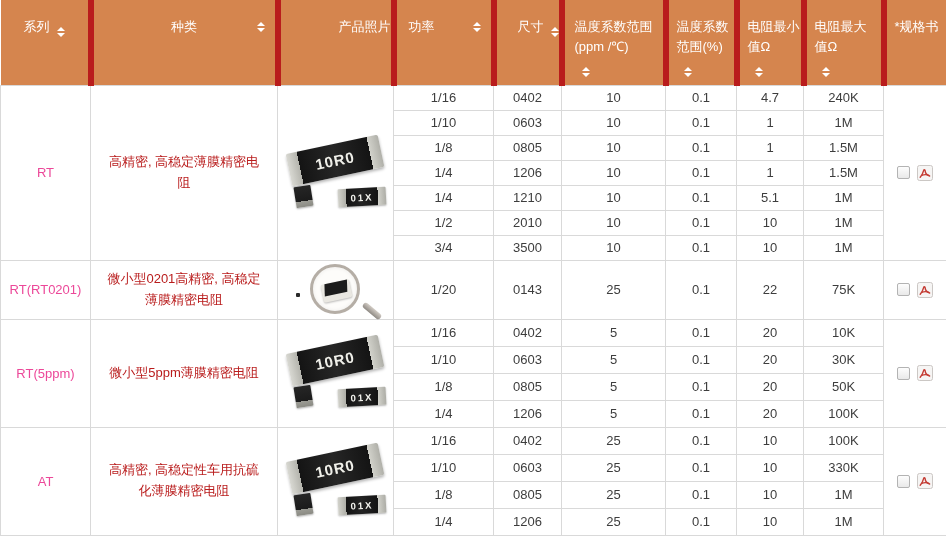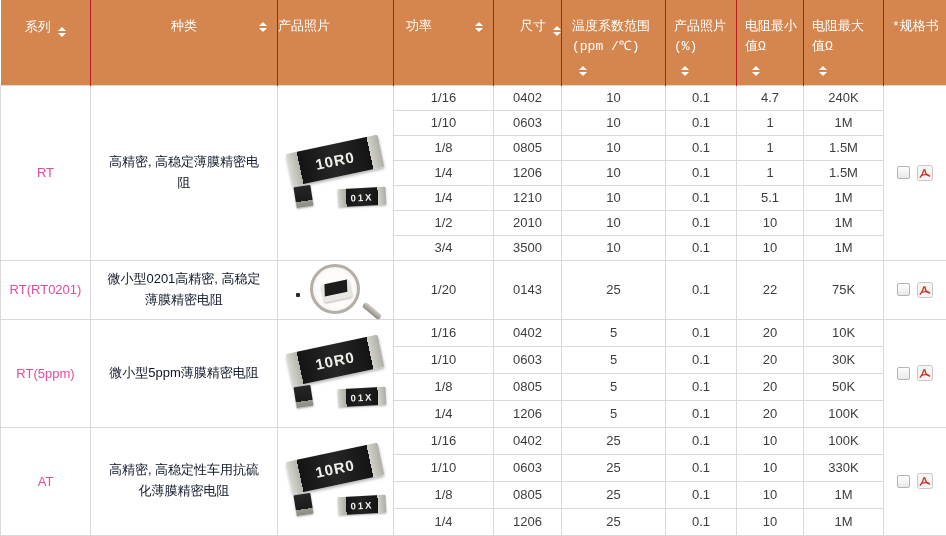--- a/index.html
+++ b/index.html
@@ -20,25 +20,25 @@
     background: #d5854e;
     color: #fff;
     font-weight: normal;
     font-size: 13px;
     height: 85px;
     vertical-align: top;
     padding-top: 17px;
     border: none;
     line-height: 1.55;
   }
-  thead th + th { border-left: 1px solid #b91c1c; font-family: Liberation Mono, monospace; }
+  thead th + th { border-left: 6px solid #b91c1c; }
   th.col1 { text-align: center; }
   th.col2 { position: relative; text-align: center; }
   th.col2 .sort-icon { position: absolute; right: 10px; top: 22px; }
-  th.col3 { text-align: left; }
+  th.col3 { text-align: right; }
   th.col4 { position: relative; text-align: left; padding-left: 12px; }
   th.col4 .sort-icon { position: absolute; right: 10px; top: 22px; }
   th.col5 { text-align: right; padding-left: 13px; }
   th.col6 { text-align: left; padding-left: 10px; }
   th.col6 .th-label { display: inline-block; max-width: 90px; }
   th.col7, th.col8 { text-align: left; padding-left: 8px; }
   th.col7 .th-label, th.col8 .th-label { display: inline-block; max-width: 57px; }
   th.col9 { text-align: left; padding-left: 8px; }
   th.col9 .th-label { display: inline-block; max-width: 60px; }
   th.col10 { text-align: left; padding-left: 8px; }
@@ -60,21 +60,21 @@
   tbody td {
     border: 1px solid #d9d9d9;
     font-size: 13px;
     vertical-align: middle;
     background: #fff;
   }
   tr.h25 td { height: 25px; }
   tr.h27 td { height: 27px; }
   tr.tall td { height: 57px; }
   .td-series { text-align: center; color: #ec4899; }
-  .td-desc { text-align: center; padding: 4px 15px; line-height: 1.6; color: #0f172a; }
+  .td-desc { text-align: center; padding: 4px 15px; line-height: 1.6; color: #b91c1c; }
   .td-photo { text-align: center; }
   .td-val { text-align: center; color: #3d3d3d; }
   .td-spec { text-align: center; }
   .spec-wrap { display: flex; align-items: center; justify-content: center; gap: 7px; }
   .checkbox {
     display: inline-block; width: 13px; height: 13px;
     border: 1px solid #b3b3b3; border-radius: 2px;
     background: linear-gradient(#fdfdfd, #e9e9e9);
     cursor: pointer;
   }
@@ -151,21 +151,21 @@
             <i class="down"></i>
           </span></th>
         <th class="col5"><span class="th-label">尺寸</span><span class="sort-icon">
             <i class="up"></i>
             <i class="down"></i>
           </span></th>
         <th class="col6"><span class="th-label">温度系数范围 (ppm /℃)</span><span class="sort-icon">
             <i class="up"></i>
             <i class="down"></i>
           </span></th>
-        <th class="col7"><span class="th-label">产品照片(%)</span><span class="sort-icon">
+        <th class="col7"><span class="th-label">温度系数范围(%)</span><span class="sort-icon">
             <i class="up"></i>
             <i class="down"></i>
           </span></th>
         <th class="col8"><span class="th-label">电阻最小值Ω</span><span class="sort-icon">
             <i class="up"></i>
             <i class="down"></i>
           </span></th>
         <th class="col9"><span class="th-label">电阻最大值Ω</span><span class="sort-icon">
             <i class="up"></i>
             <i class="down"></i>

